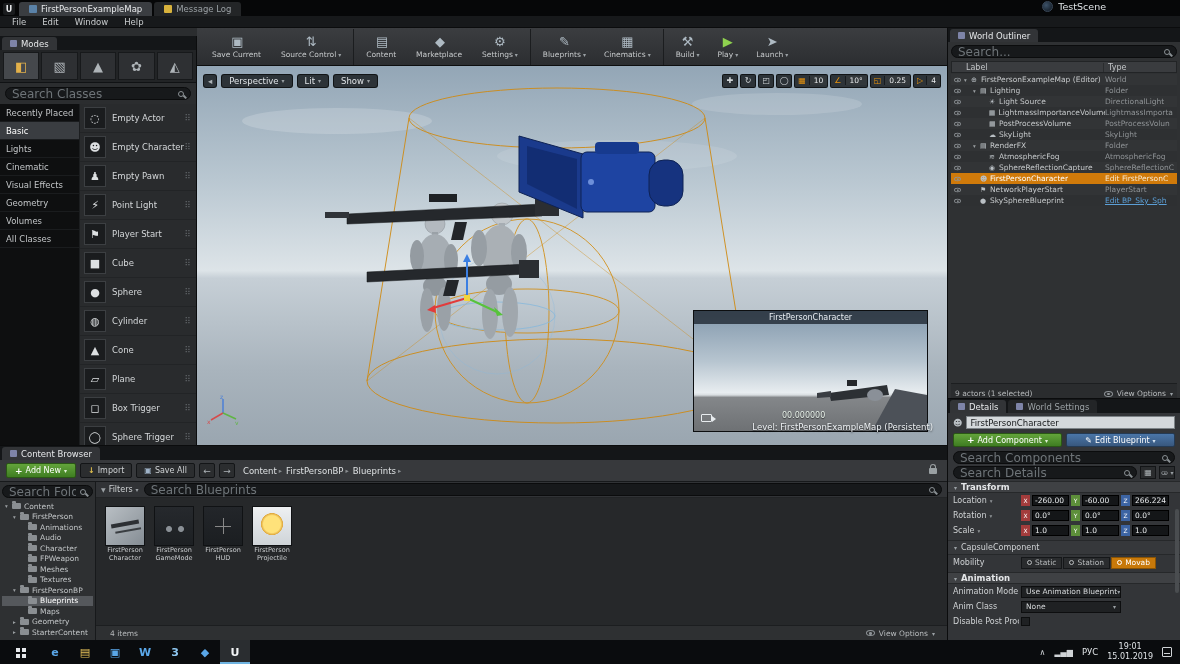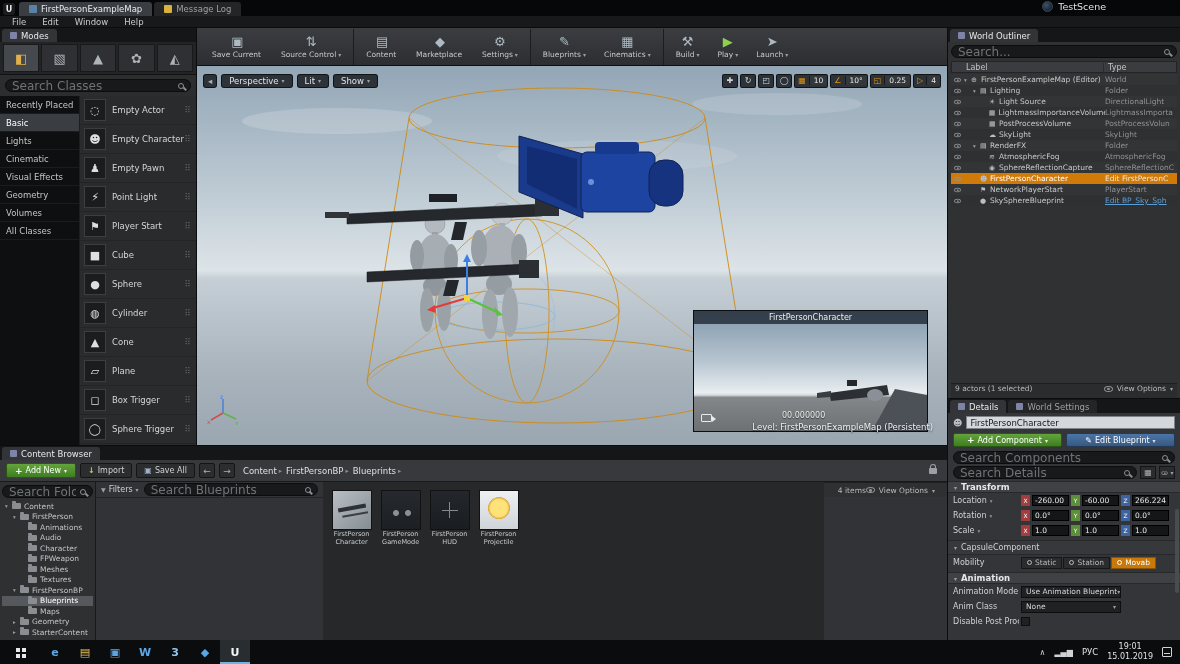--- a/index.html
+++ b/index.html
@@ -32,21 +32,21 @@
   .searchbox input::placeholder{color:#6e7478}
   .mag{width:6px;height:6px;border:1.5px solid #8a9094;border-radius:50%;position:relative;flex:0 0 auto}
   .mag::after{content:"";position:absolute;width:4px;height:1.5px;background:#8a9094;transform:rotate(45deg);right:-3.5px;bottom:-1.5px}
   .eye{width:9px;height:6px;border:1px solid #8f9498;border-radius:50%;display:inline-block;position:relative}
   .eye::after{content:"";position:absolute;left:2.5px;top:1px;width:2.5px;height:2.5px;border-radius:50%;background:#8f9498}
   .caret{font-size:6px;color:#9aa0a4}
   .view-opts{display:flex;align-items:center;gap:4px;color:#b9bcbe}
   .grow{flex:1}
 
   
-  .left-panel{position:absolute;left:0;top:28px;width:197px;height:417px;background:#2b2d2f;border-right:1px solid #0b0c0d;display:flex;flex-direction:column}
+  .left-panel{position:absolute;left:0;top:36px;width:197px;height:417px;background:#2b2d2f;border-right:1px solid #0b0c0d;display:flex;flex-direction:column}
   .mode-tools{display:flex;background:#222426;border-bottom:1px solid #101214;padding:2px}
   .mode-tool{flex:1;height:28px;margin:0 1px;background:#2e3033;border:1px solid #17191b;display:flex;align-items:center;justify-content:center;color:#aeb4b8;font-size:13px}
   .mode-tool.selected{background:#45484c;color:#e2b04a}
   .classes-search{margin:4px 5px}
   .modes-body{flex:1;display:flex;overflow:hidden}
   .cats{width:80px;background:#0e0f10;border-right:1px solid #1c1e20}
   .cat{height:18px;display:flex;align-items:center;padding:0 6px;font-size:8.5px;color:#c2c5c7;border-bottom:1px solid #1a1c1e;white-space:nowrap}
   .cat.selected{background:#3a3d41;color:#fff}
   .mode-items{flex:1;background:#292b2d;overflow:hidden}
   .mode-item{display:flex;align-items:center;height:29px;padding:0 4px;border-bottom:1px solid #222426}
@@ -96,21 +96,21 @@
   .wo-row.selected{background:#d07a0a;color:#fff}
   .eye-cell{width:13px;display:flex;justify-content:center;flex:0 0 auto}
   .eye-cell .eye{transform:scale(.75)}
   .wo-main{flex:1;display:flex;align-items:center;overflow:hidden;padding-left:calc(var(--ind,0)*9px);white-space:nowrap}
   .wo-arrow{width:7px;color:#9a9ea1;font-size:5.5px}
   .wo-ico{width:10px;font-size:7px;color:#b9bfc4}
   .wo-label{overflow:hidden;text-overflow:clip;white-space:nowrap}
   .wo-type{width:72px;flex:0 0 auto;color:#8f9396;overflow:hidden;white-space:nowrap}
   .wo-row.selected .wo-type{color:#f7e7cf}
   .wo-row.link .wo-type{color:#5c9fd6;text-decoration:underline}
-  .wo-footer{margin-top:auto;height:15px;display:flex;align-items:flex-start;justify-content:space-between;padding:0 4px;font-size:7.5px;color:#b5b8ba;background:#2a2c2e;border-top:1px solid #1c1e20}
+  .wo-footer{margin-top:auto;height:15px;display:flex;align-items:flex-end;justify-content:space-between;padding:0 4px;font-size:7.5px;color:#b5b8ba;background:#2a2c2e;border-top:1px solid #1c1e20}
 
   
   .right-bottom{position:absolute;left:947px;top:398px;width:233px;height:242px;background:#333538;border-left:1px solid #0b0c0d;border-top:1px solid #0b0c0d;display:flex;flex-direction:column;overflow:hidden}
   .dt-body{flex:1;position:relative}
   .dt-name-row{display:flex;align-items:center;gap:4px;padding:3px 5px 2px 5px}
   .dt-actor-ico{color:#b9bfc4;font-size:9px}
   .dt-name{flex:1;background:#d4d8db;color:#17191b;border:1px solid #7d8387;height:13px;font-size:8.5px;padding:0 3px;font-family:inherit}
   .dt-btn-row{display:flex;gap:4px;padding:2px 5px}
   .btn-green,.btn-blue{flex:1;height:14px;display:flex;align-items:center;justify-content:center;gap:3px;font-size:8px;color:#fff;border-radius:2px;white-space:nowrap}
   .btn-green{background:linear-gradient(#63a43b,#3f7d22);border:1px solid #2a5715}
@@ -151,21 +151,21 @@
   .lock{margin-left:auto;width:8px;height:6px;background:#9aa0a3;border-radius:1px;position:relative;margin-right:4px}
   .lock::before{content:"";position:absolute;left:1px;top:-4px;width:4px;height:4px;border:1.5px solid #9aa0a3;border-bottom:none;border-radius:3px 3px 0 0}
   .cb-main{flex:1;display:flex;overflow:hidden}
   .cb-left{width:96px;background:#2e3032;border-right:1px solid #17191b;display:flex;flex-direction:column;padding:3px 2px 0 2px}
   .cb-tree{margin-top:3px}
   .tree-row{display:flex;align-items:center;height:10.5px;font-size:7.5px;color:#c2c5c7;padding-left:calc(3px + var(--ind,0)*8px);white-space:nowrap;overflow:hidden}
   .tree-row.selected{background:#55585c;color:#fff}
   .tree-arrow{width:7px;color:#9a9ea1;font-size:5.5px;flex:0 0 auto}
   .tree-folder{width:9px;height:6px;background:#8a8e92;border-radius:1px;position:relative;margin-right:3px;flex:0 0 auto}
   .tree-folder::before{content:"";position:absolute;top:-2px;left:0;width:4px;height:2px;background:#8a8e92;border-radius:1px 1px 0 0}
-  .cb-right{flex:1;display:flex;flex-direction:row;background:#313336}
+  .cb-right{flex:1;display:flex;flex-direction:column;background:#313336}
   .cb-filterrow{height:16px;display:flex;align-items:center;gap:5px;padding:0 5px;background:#313336;border-bottom:1px solid #222426}
   .filters-btn{display:flex;align-items:center;gap:3px;color:#cfd2d4;font-size:8px}
   .funnel{font-size:6px;color:#9aa0a4}
   .cb-assets{flex:1;background:#26282a;display:flex;gap:5px;padding:8px 0 0 7px;align-content:flex-start}
   .asset{width:44px;display:flex;flex-direction:column;align-items:center}
   .thumb{width:40px;height:40px;border:1px solid #101214;background:#333}
   .asset.thumb-character .thumb{background:linear-gradient(135deg,#b9bfc4,#858d94)}
   .asset.thumb-character .thumb{position:relative}
   .asset.thumb-character .thumb::after{content:"";position:absolute;left:5px;top:15px;width:28px;height:4px;background:#2d3034;transform:rotate(-10deg);box-shadow:2px 7px 0 -1px #3a3e42}
   .asset.thumb-gamemode .thumb{background:radial-gradient(circle at 14px 22px,#8a9096 2.5px,transparent 3.5px),radial-gradient(circle at 26px 22px,#8a9096 2.5px,transparent 3.5px),linear-gradient(#26292d,#1d2023)}

